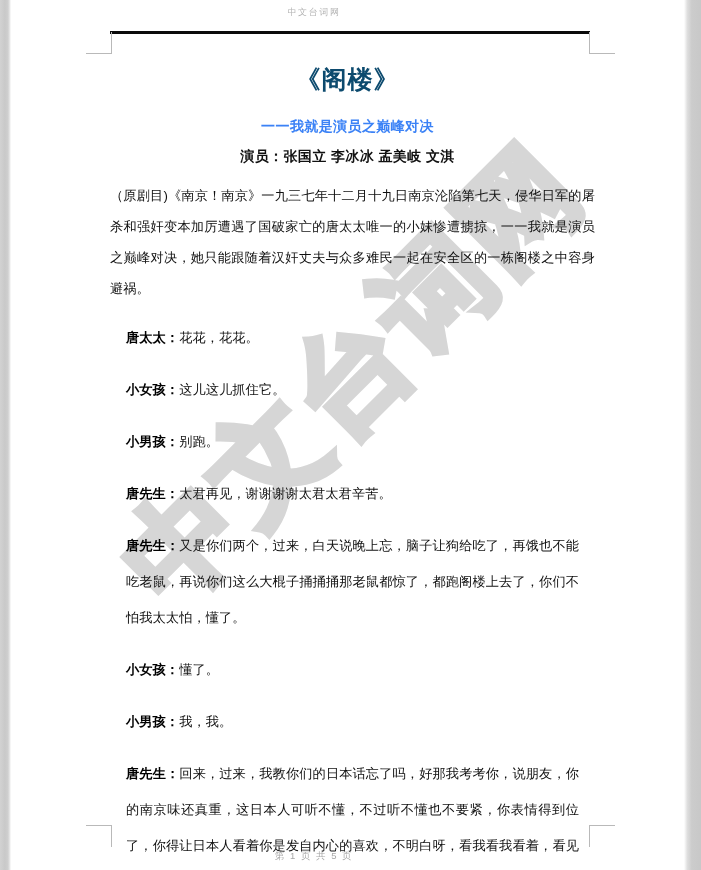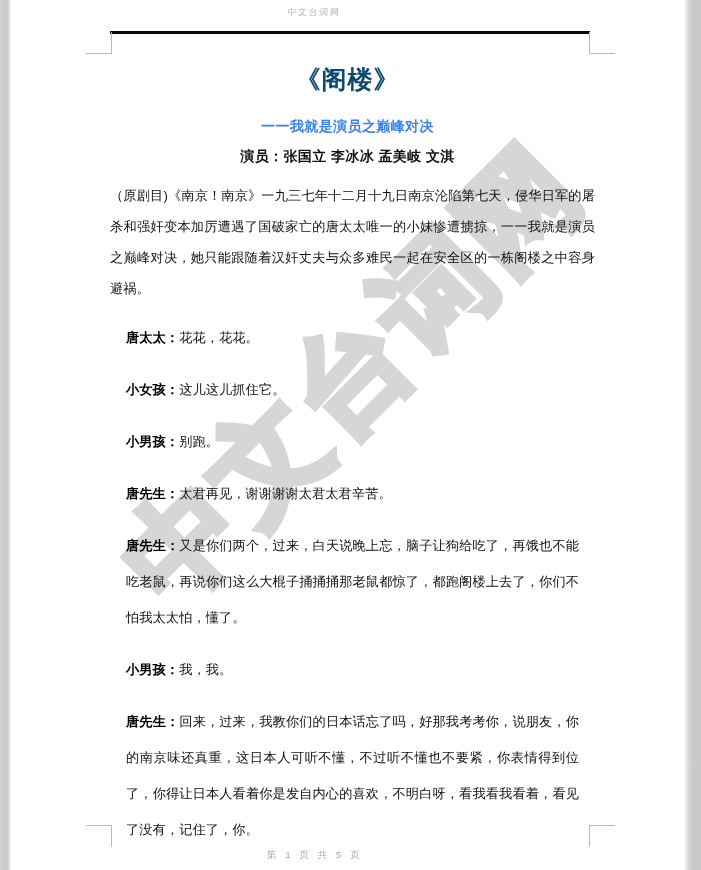--- a/index.html
+++ b/index.html
@@ -191,21 +191,21 @@
   }
 
   
   .doc-footer {
     position: absolute;
     bottom: 8px; left: 0; right: 0;
     text-align: center;
     font-size: 9.5px;
     letter-spacing: 1.5px;
     color: #a8a8a8;
-    font-family: Liberation Mono, monospace;
+    font-family: Liberation Sans, sans-serif;
     line-height: 13px;
     white-space: nowrap;
   }
 </style>
 </head>
 <body>
 
 <div id="page-root">
 
   <div class="edge-shadow-left"></div>
@@ -254,20 +254,21 @@
 
         <p class="line"><span class="speaker">小女孩：</span><span>这儿这儿抓住它。</span></p>
 
         <p class="line"><span class="speaker">小男孩：</span><span>别跑。</span></p>
 
         <p class="line"><span class="speaker">唐先生：</span><span>太君再见，谢谢谢谢太君太君辛苦。</span></p>
 
 
         <p class="line wrap"><span class="speaker">唐先生：</span><span>又是你们两个，过来，白天说晚上忘，脑子让狗给吃了，再饿也不能吃老鼠，再说你们这么大棍子捅捅捅那老鼠都惊了，都跑阁楼上去了，你们不怕我太太怕，懂了。</span></p>
 
+        <p class="line"><span class="speaker">小女孩：</span><span>懂了。</span></p>
 
         <p class="line"><span class="speaker">小男孩：</span><span>我，我。</span></p>
 
         <p class="line wrap"><span class="speaker">唐先生：</span><span>回来，过来，我教你们的日本话忘了吗，好那我考考你，说朋友，你的南京味还真重，这日本人可听不懂，不过听不懂也不要紧，你表情得到位了，你得让日本人看着你是发自内心的喜欢，不明白呀，看我看我看着，看见了没有，记住了，你。</span></p>
 
 
       </div>
     </div>
 
     <div class="doc-footer">第 1 页 共 5 页</div>

